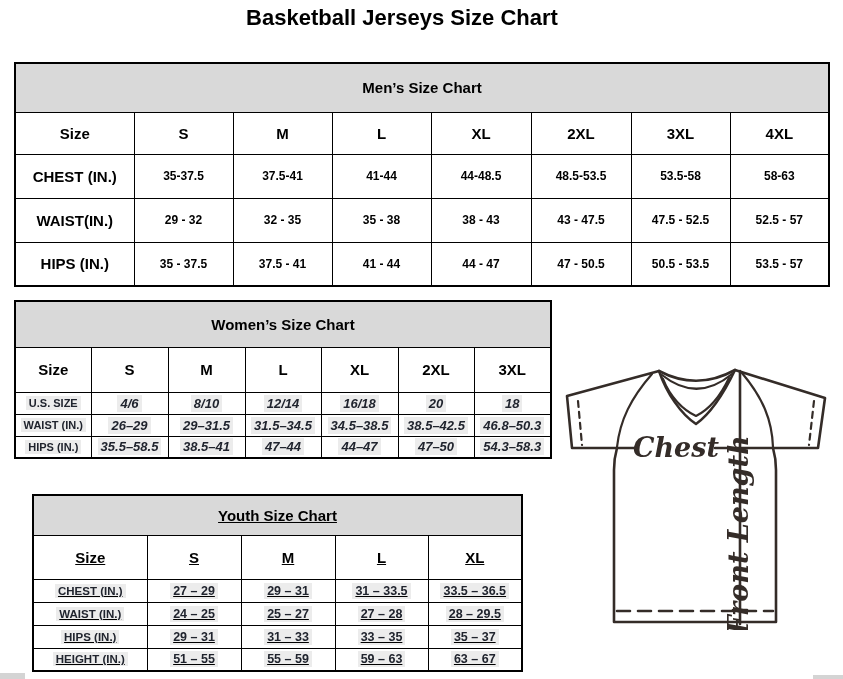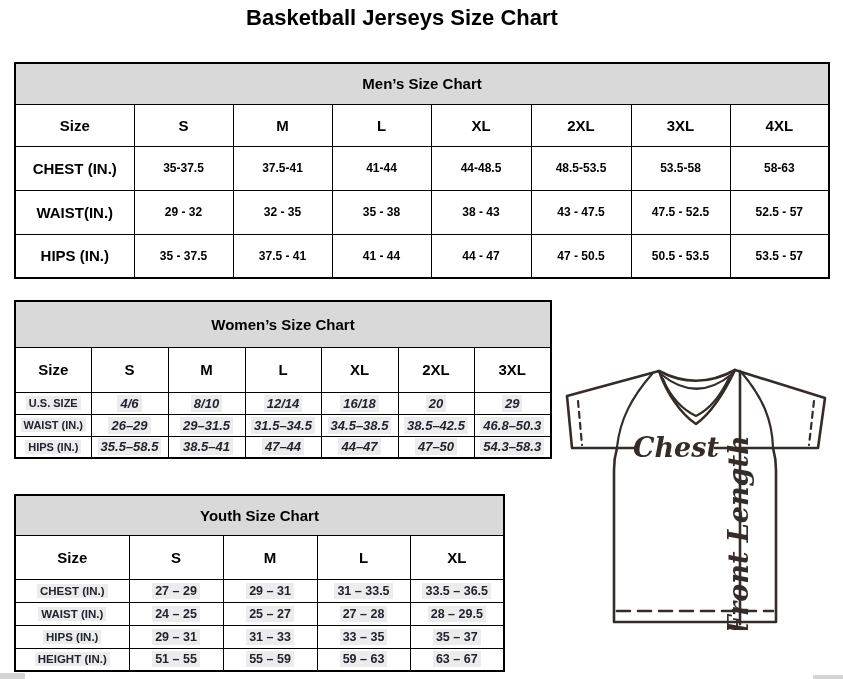--- a/index.html
+++ b/index.html
@@ -25,21 +25,21 @@
   #mens-chart{left:14px;top:62px;width:814px;}
   #mens-chart .size-cell{font-size:15px;color:#000;}
   #mens-chart .label-cell{font-size:15px;color:#000;}
   #mens-chart .value-cell{font-size:12px;color:#000;}
   
   #womens-chart{left:14px;top:300px;width:536px;}
   #womens-chart .size-cell{font-size:15px;color:#000;}
   #womens-chart .label-cell{font-size:11px;color:#20242e;}
   #womens-chart .value-cell{font-size:13px;color:#20242e;font-style:italic;}
   
-  #youth-chart{left:14px;top:494px;width:489px;}
+  #youth-chart{left:32px;top:494px;width:489px;text-decoration:underline;}
   #youth-chart .size-cell{font-size:15px;color:#000;}
   #youth-chart .label-cell{font-size:11.5px;color:#20242e;}
   #youth-chart .value-cell{font-size:12.5px;color:#20242e;}
   
   .hl .label-cell span,.hl .value-cell span{background:#ececec;padding:1px 3px;}
   
   #jersey-svg{position:absolute;left:553px;top:358px;}
   .diagram-text{
     font-family:"DejaVu Serif",serif;font-weight:bold;font-style:italic;
     font-size:27px;
@@ -58,21 +58,21 @@
       <col style="width: 119px;">
       <col style="width: 99px;">
       <col style="width: 99px;">
       <col style="width: 99px;">
       <col style="width: 100px;">
       <col style="width: 100px;">
       <col style="width: 99px;">
       <col style="width: 99px;">
     </colgroup>
     <tbody>
-      <tr style="height: 41px; border-radius: 20px;">
+      <tr style="height: 49px; border-radius: 20px;">
         <th colspan="8" class="title-cell">Men’s Size Chart</th>
       </tr>
       <tr style="height: 42px;">
         <th class="size-cell">Size</th>
         <th class="size-cell">S</th>
         <th class="size-cell">M</th>
         <th class="size-cell">L</th>
         <th class="size-cell">XL</th>
         <th class="size-cell">2XL</th>
         <th class="size-cell">3XL</th>
@@ -133,21 +133,21 @@
         <th class="size-cell">2XL</th>
         <th class="size-cell">3XL</th>
       </tr>
       <tr style="height: 22px;">
         <th class="label-cell"><span>U.S. SIZE</span></th>
         <td class="value-cell"><span>4/6</span></td>
         <td class="value-cell"><span>8/10</span></td>
         <td class="value-cell"><span>12/14</span></td>
         <td class="value-cell"><span>16/18</span></td>
         <td class="value-cell"><span>20</span></td>
-        <td class="value-cell"><span>29</span></td>
+        <td class="value-cell"><span>18</span></td>
       </tr>
       <tr style="height: 22px;">
         <th class="label-cell"><span>WAIST (IN.)</span></th>
         <td class="value-cell"><span>26–29</span></td>
         <td class="value-cell"><span>29–31.5</span></td>
         <td class="value-cell"><span>31.5–34.5</span></td>
         <td class="value-cell"><span>34.5–38.5</span></td>
         <td class="value-cell"><span>38.5–42.5</span></td>
         <td class="value-cell"><span>46.8–50.3</span></td>
       </tr>

